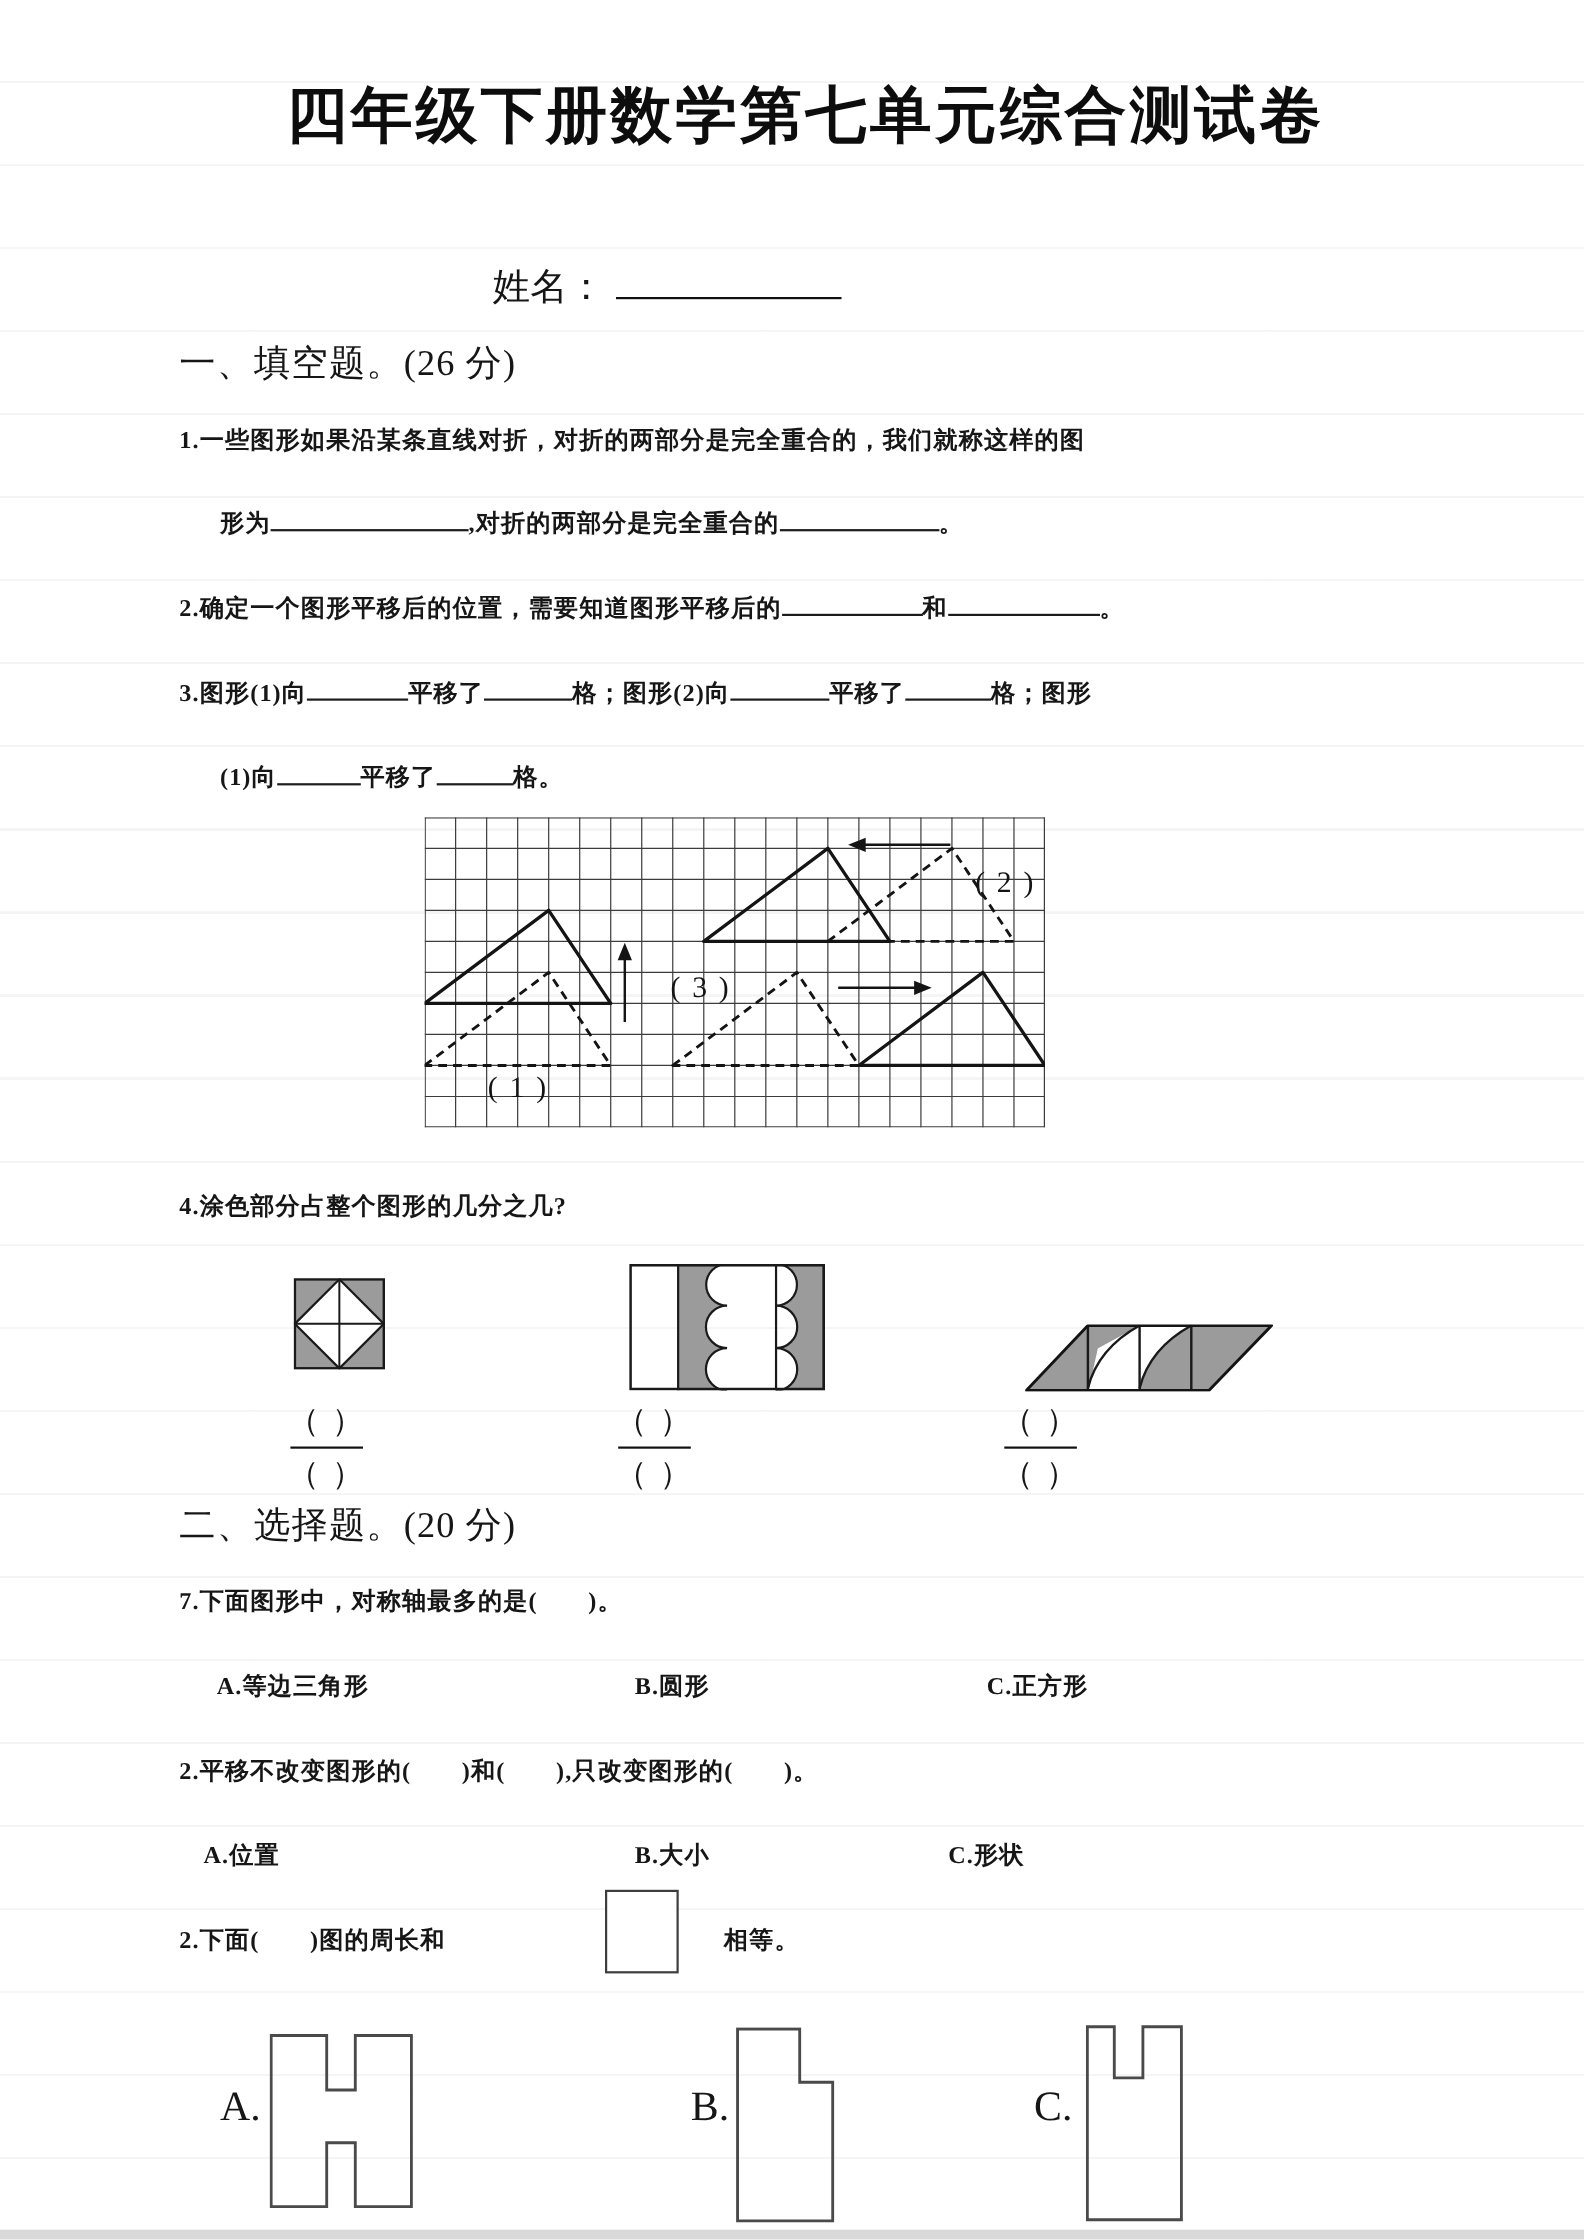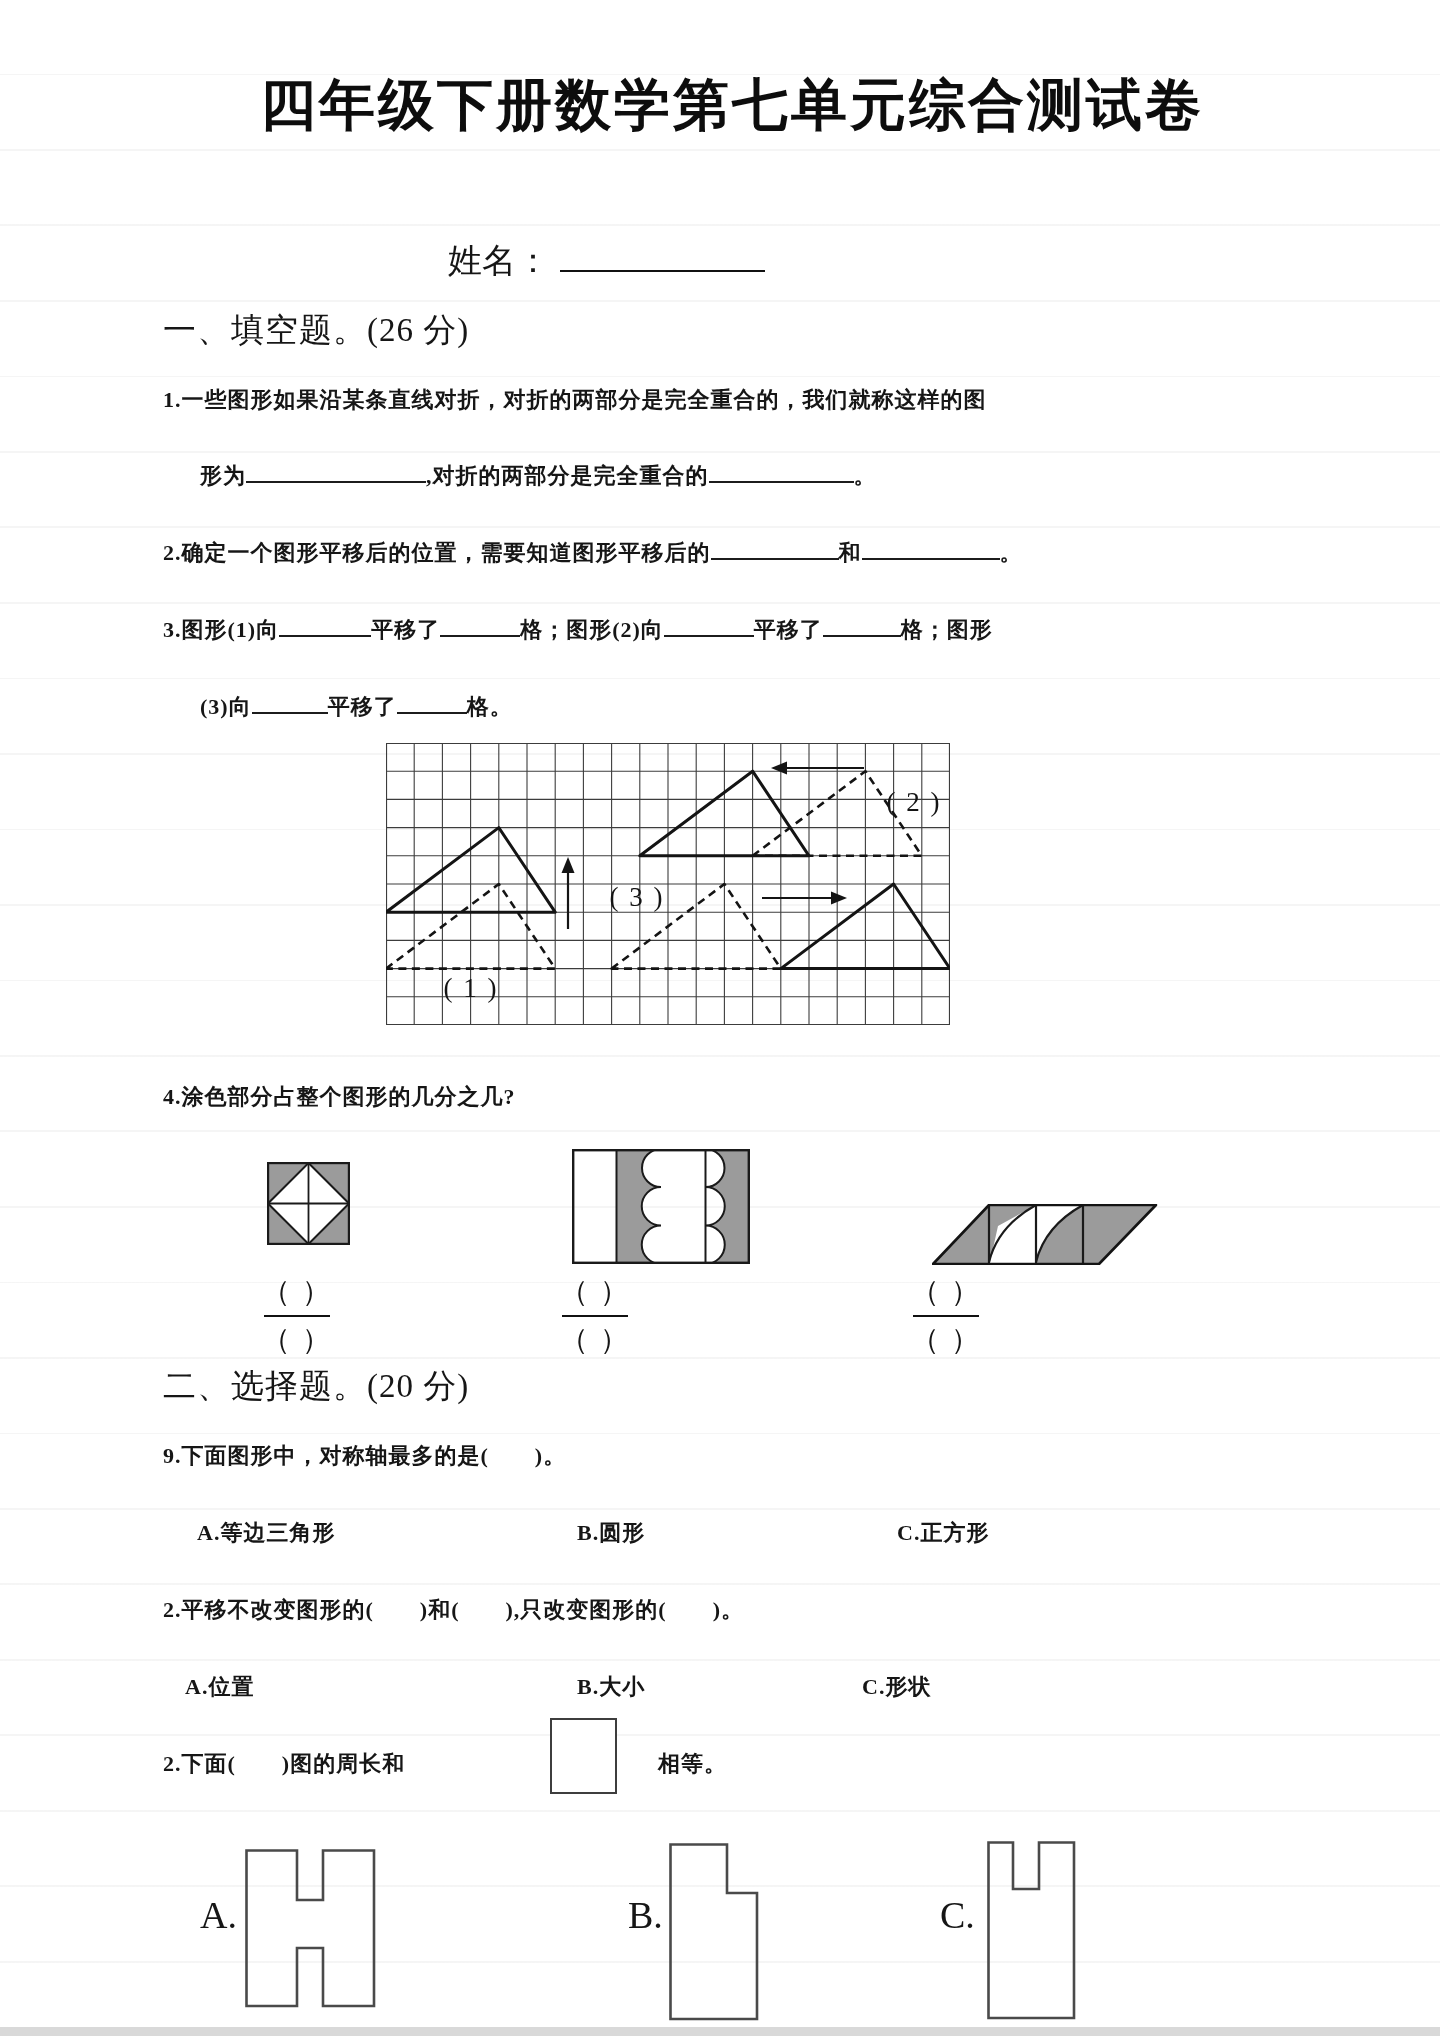--- a/index.html
+++ b/index.html
@@ -64,21 +64,21 @@
 
   <div class="abs bodytxt" style="left:163px;top:537px;">
     <span>2.确定一个图形平移后的位置，需要知道图形平移后的</span><span class="blank" style="width:128px;"></span><span>和</span><span class="blank" style="width:138px;"></span><span>。</span>
   </div>
 
   <div class="abs bodytxt" style="left:163px;top:614px;">
     <span>3.图形(1)向</span><span class="blank" style="width:92px;"></span><span>平移了</span><span class="blank" style="width:80px;"></span><span>格；图形(2)向</span><span class="blank" style="width:90px;"></span><span>平移了</span><span class="blank" style="width:78px;"></span><span>格；图形</span>
   </div>
 
   <div class="abs bodytxt" style="left:200px;top:691px;">
-    <span>(3)向</span><span class="blank" style="width:76px;"></span><span>平移了</span><span class="blank" style="width:70px;"></span><span>格。</span>
+    <span>(1)向</span><span class="blank" style="width:76px;"></span><span>平移了</span><span class="blank" style="width:70px;"></span><span>格。</span>
   </div>
 
   <div class="abs" style="left:386px;top:743px;">
     <svg width="564" height="282" viewBox="0 0 564 282">
       <g id="grid-lines">
           <line x1="0.55" x2="0.55" y1="0" y2="282" class="gridline"></line>
           <line x1="28.2" x2="28.2" y1="0" y2="282" class="gridline"></line>
           <line x1="56.4" x2="56.4" y1="0" y2="282" class="gridline"></line>
           <line x1="84.6" x2="84.6" y1="0" y2="282" class="gridline"></line>
           <line x1="112.8" x2="112.8" y1="0" y2="282" class="gridline"></line>
@@ -188,21 +188,21 @@
     <div>（ ）</div>
   </div>
   <div class="fraction" style="left:891px;top:1272px;">
     <div>（ ）</div>
     <div class="bar"></div>
     <div>（ ）</div>
   </div>
 
   <div class="abs heading" style="left:163px;top:1364px;">二、选择题。(20 分)</div>
 
-  <div class="abs bodytxt" style="left:163px;top:1441px;">9.下面图形中，对称轴最多的是(　　)。</div>
+  <div class="abs bodytxt" style="left:163px;top:1441px;">7.下面图形中，对称轴最多的是(　　)。</div>
 
   <div class="abs bodytxt" style="left:197px;top:1518px;">A.等边三角形</div>
   <div class="abs bodytxt" style="left:577px;top:1518px;">B.圆形</div>
   <div class="abs bodytxt" style="left:897px;top:1518px;">C.正方形</div>
 
   <div class="abs bodytxt" style="left:163px;top:1595px;">2.平移不改变图形的(　　)和(　　),只改变图形的(　　)。</div>
 
   <div class="abs bodytxt" style="left:185px;top:1672px;text-align:center;">A.位置</div>
   <div class="abs bodytxt" style="left:577px;top:1672px;">B.大小</div>
   <div class="abs bodytxt" style="left:862px;top:1672px;">C.形状</div>

